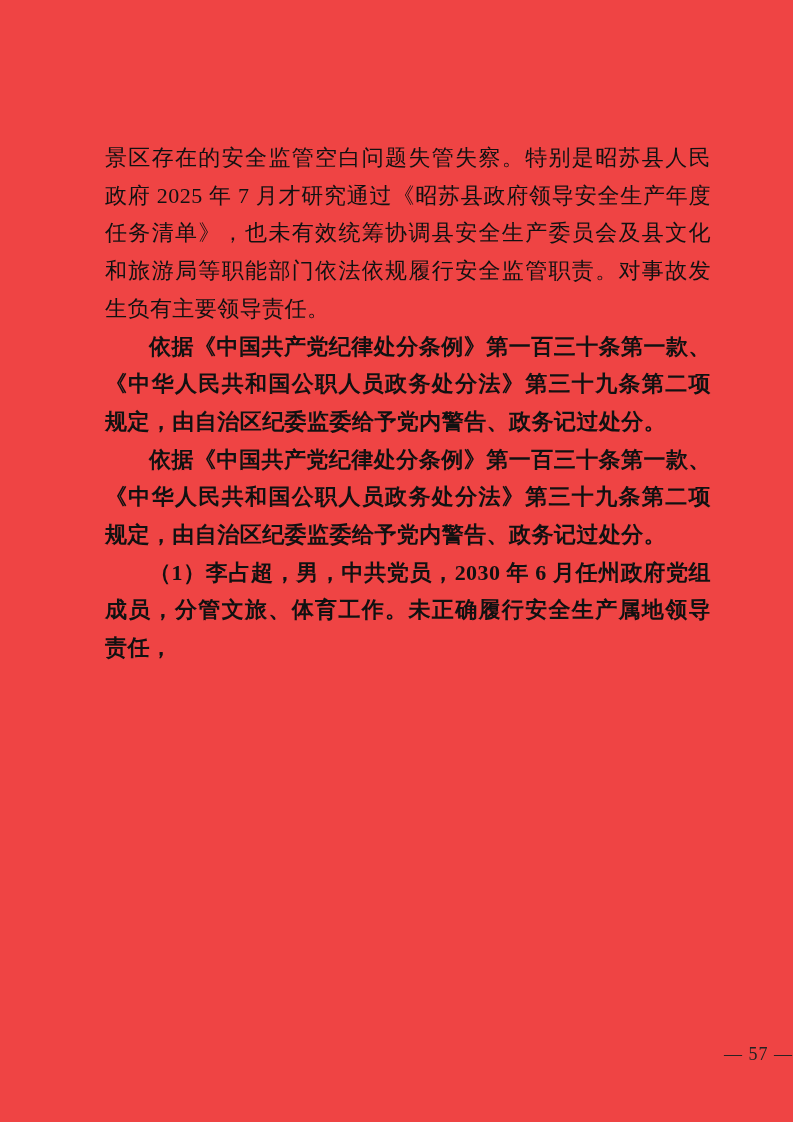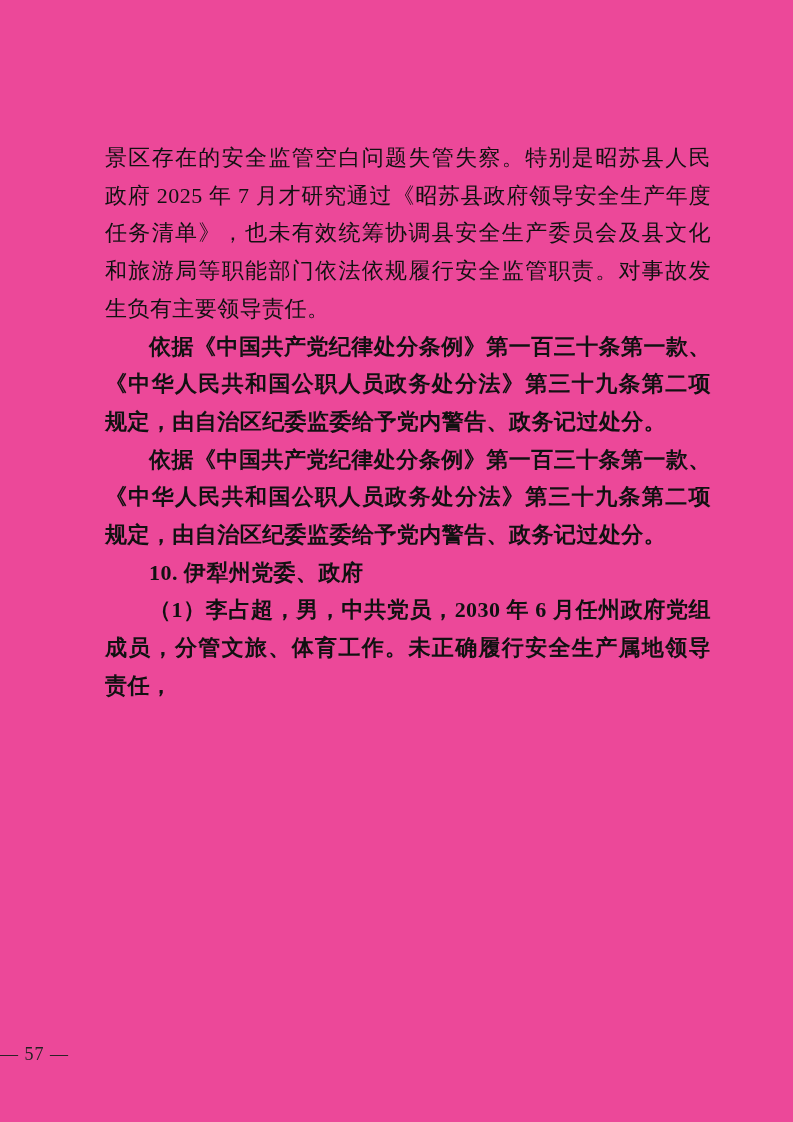--- a/index.html
+++ b/index.html
@@ -11,21 +11,21 @@
     height: 1122px;
     position: relative;
     background: #ffffff;
     overflow: hidden;
     font-family: "Liberation Serif", "DejaVu Serif", serif;
     color: #111111;
   }
   .doc-page {
     position: absolute;
     inset: 0;
-    background: #ec4899;
+    background: #ef4444;
   }
   .body-text {
     position: absolute;
     left: 105px;
     top: 139px;
     width: 606px;
     font-size: 22px;
     line-height: 37.7px;
     letter-spacing: 0.45px;
     text-align: justify;
@@ -42,33 +42,32 @@
     font-weight: bold;
   }
   .para.heading {
     font-weight: bold;
   }
   .page-footer {
     position: absolute;
     left: 0;
     top: 1044px;
     width: 100%;
-    text-align: left;
+    text-align: right;
     font-size: 18px;
     letter-spacing: 1px;
     color: #222222;
   }
 </style>
 </head>
 <body>
 
 <div class="doc-page">
   <div class="body-text" id="paragraphs-container">
       <div class="para">景区存在的安全监管空白问题失管失察。特别是昭苏县人民政府 2025 年 7 月才研究通过《昭苏县政府领导安全生产年度任务清单》，也未有效统筹协调县安全生产委员会及县文化和旅游局等职能部门依法依规履行安全监管职责。对事故发生负有主要领导责任。</div>
       <div class="para indent">依据《中国共产党纪律处分条例》第一百三十条第一款、《中华人民共和国公职人员政务处分法》第三十九条第二项规定，由自治区纪委监委给予党内警告、政务记过处分。</div>
       <div class="para indent">依据《中国共产党纪律处分条例》第一百三十条第一款、《中华人民共和国公职人员政务处分法》第三十九条第二项规定，由自治区纪委监委给予党内警告、政务记过处分。</div>
-      <div class="para heading indent">10. 伊犁州党委、政府</div>
       <div class="para indent">（1）李占超，男，中共党员，2030 年 6 月任州政府党组成员，分管文旅、体育工作。未正确履行安全生产属地领导责任，</div>
     </div>
   <div class="page-footer">
     <span>— 57 —</span>
   </div>
 </div>
 
 </body></html>

